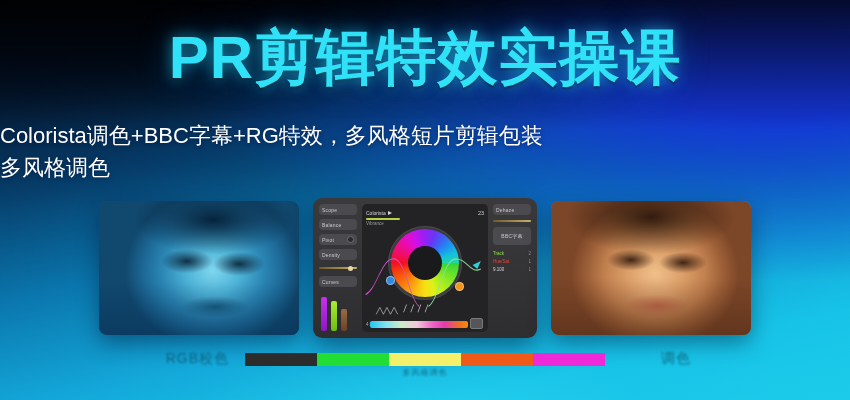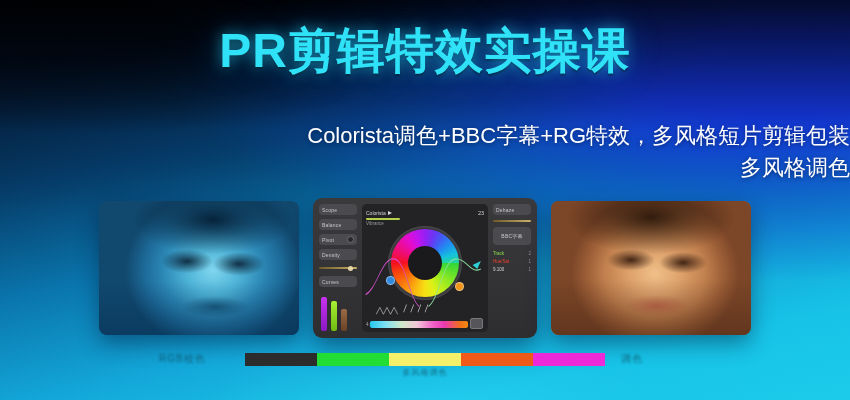--- a/index.html
+++ b/index.html
@@ -22,30 +22,29 @@
   }
   .bg-dark-top{
     position:absolute;left:0;top:0;width:100%;height:130px;
     background:linear-gradient(180deg, rgba(0,0,0,0.80) 0%, rgba(0,0,0,0.45) 45%, rgba(0,0,0,0) 100%);
     pointer-events:none;
   }
 
   
   .title{
     position:absolute;left:0;right:0;top:26px;text-align:center;
-    font-size:48px;line-height:1.05;font-weight:bold;letter-spacing:1px;
+    font-size:60px;line-height:1.05;font-weight:bold;letter-spacing:1px;
     color:#2fe2f7;
     text-shadow:0 0 14px rgba(40,210,245,0.60),0 0 34px rgba(20,150,240,0.45),0 2px 2px rgba(0,0,0,0.55);
     white-space:nowrap;
   }
   .subtitle{
-    position:absolute;left:0;right:0;top:120px;text-align:right;
+    position:absolute;left:0;right:0;top:120px;text-align:left;
     color:#ffffff;font-size:22px;line-height:1.45;font-weight:normal;
     text-shadow:0 1px 4px rgba(0,20,60,0.65);
-    margin-left:8px;
   }
   .subtitle .l2{display:block;}
 
   
   .row{
     position:absolute;left:0;right:0;top:198px;height:140px;
     display:flex;align-items:center;justify-content:center;gap:14px;
   }
   .photo{
     width:200px;height:134px;border-radius:8px;overflow:hidden;position:relative;
@@ -163,22 +162,22 @@
   .r-green{color:#8ce04a;}
   .r-red{color:#f0402a;}
   .r-white{color:#d4d4d8;}
 
   
   .strip{
     position:absolute;left:0;right:0;top:348px;height:22px;
     display:flex;align-items:center;justify-content:center;gap:16px;
   }
   .strip-label{
-    font-size:10px;color:#0e4f63;opacity:.75;filter:blur(0.8px);letter-spacing:1px;
-    flex:0 0 auto;width:70px;text-align:left;
+    font-size:14px;color:#0e4f63;opacity:.75;filter:blur(0.8px);letter-spacing:1px;
+    flex:0 0 auto;width:70px;text-align:right;
   }
   .swatches{display:flex;height:13px;width:360px;flex:0 0 auto;}
   .sw{flex:1;}
   .strip-caption{
     position:absolute;left:0;right:0;top:367px;text-align:center;
     font-size:8px;color:#0d4a5e;opacity:.70;filter:blur(0.8px);letter-spacing:1px;
   }
 </style>
 </head>
 <body>

